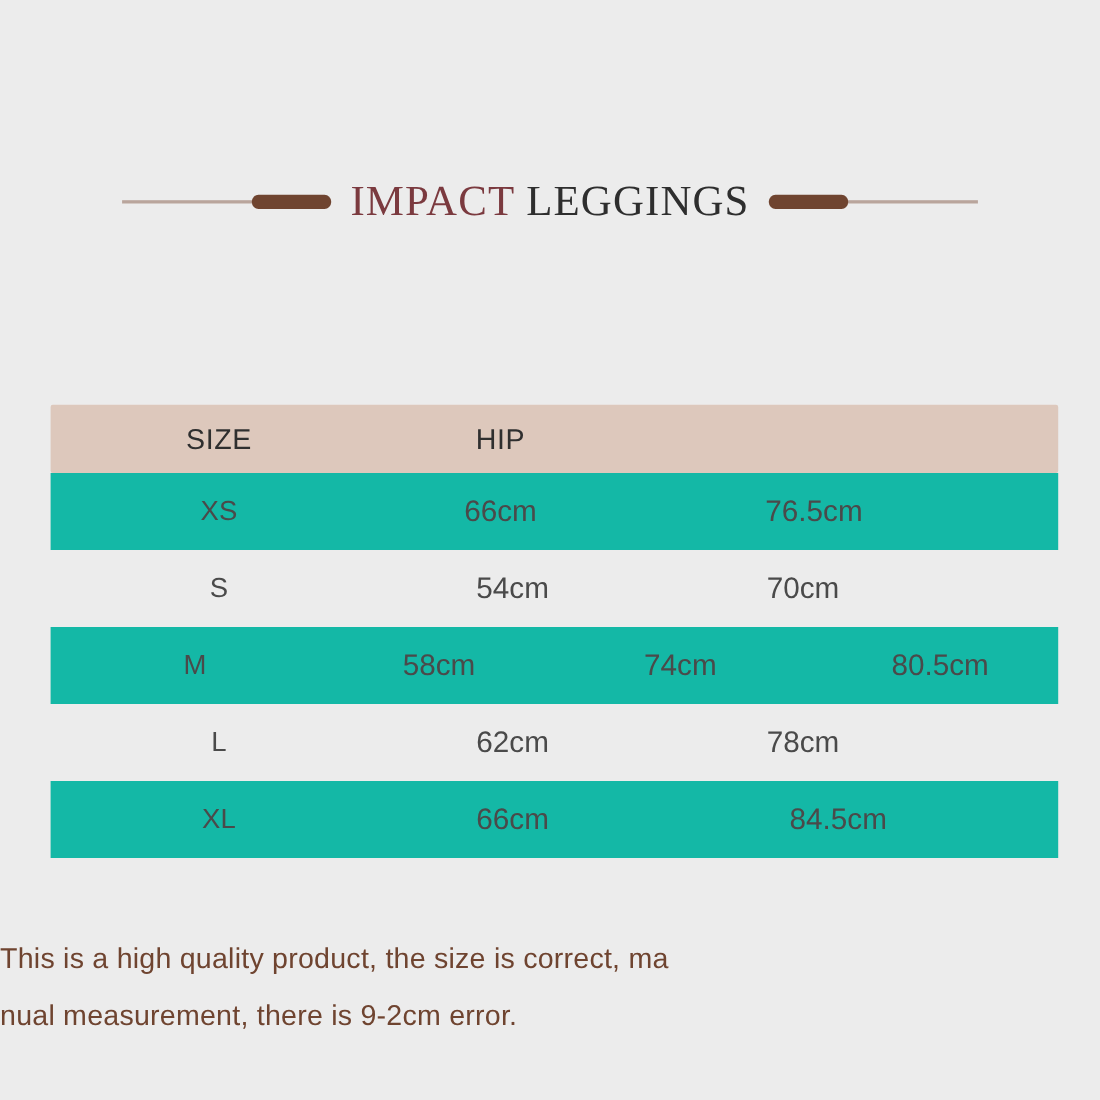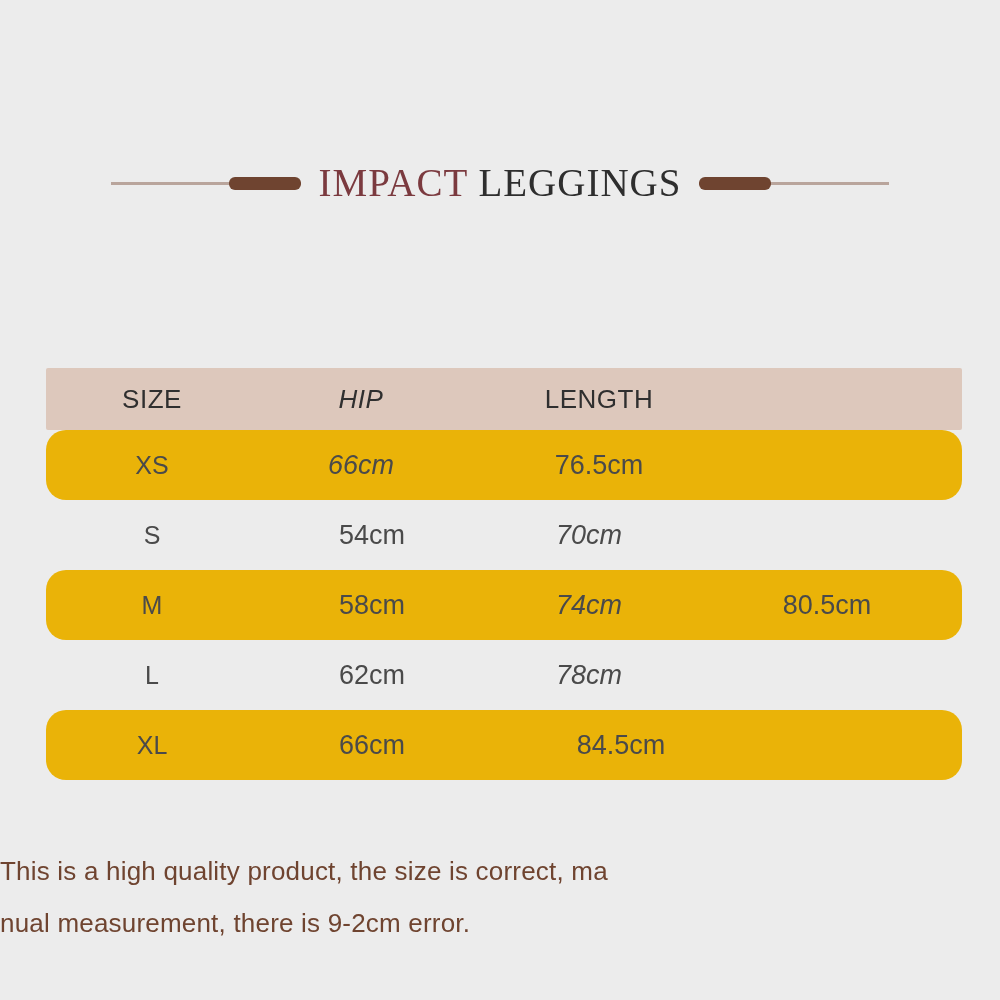--- a/index.html
+++ b/index.html
@@ -79,37 +79,38 @@
   .row {
     display: flex;
     align-items: center;
     height: 70px;
   }
   .row.head {
     background: #ddc8bc;
     height: 62px;
     border-radius: 2px;
   }
-  .row.alt-white { background: #eab308; border-radius: 20px; }
+  .row.alt-white { background: #14b8a6; }
   .row.alt-grey  { background: transparent; }
 
   .cell {
     text-align: center;
     color: #4a4a4a;
     font-size: 27px;
     font-weight: 400;
+    margin-left: 47px;
   }
   .row.head .cell {
     font-size: 26px;
     color: #2f2f2f;
     letter-spacing: 0.5px;
   }
   .c-size   { width: 212px; }
   .c-waist  { width: 228px; }
-  .c-hip    { width: 206px; font-style: italic; }
+  .c-hip    { width: 206px; }
   .c-length { width: 270px; }
 
   .row .c-size { font-size: 25px; }
 
   
   .note {
     position: absolute;
     left: 0;
     top: 845px;
     width: 1000px;
@@ -138,21 +139,20 @@
       <span class="thin"></span>
       <span class="thick"></span>
     </span>
   </div>
 
   <div class="table">
 
     <div class="row head">
       <div class="cell c-size">SIZE</div>
       <div class="cell c-hip">HIP</div>
-      <div class="cell c-length">LENGTH</div>
     </div>
 
     <div class="row alt-white">
       <div class="cell c-size">XS</div>
       <div class="cell c-hip">66cm</div>
       <div class="cell c-length">76.5cm</div>
     </div>
 
     <div class="row alt-grey">
       <div class="cell c-size">S</div>

